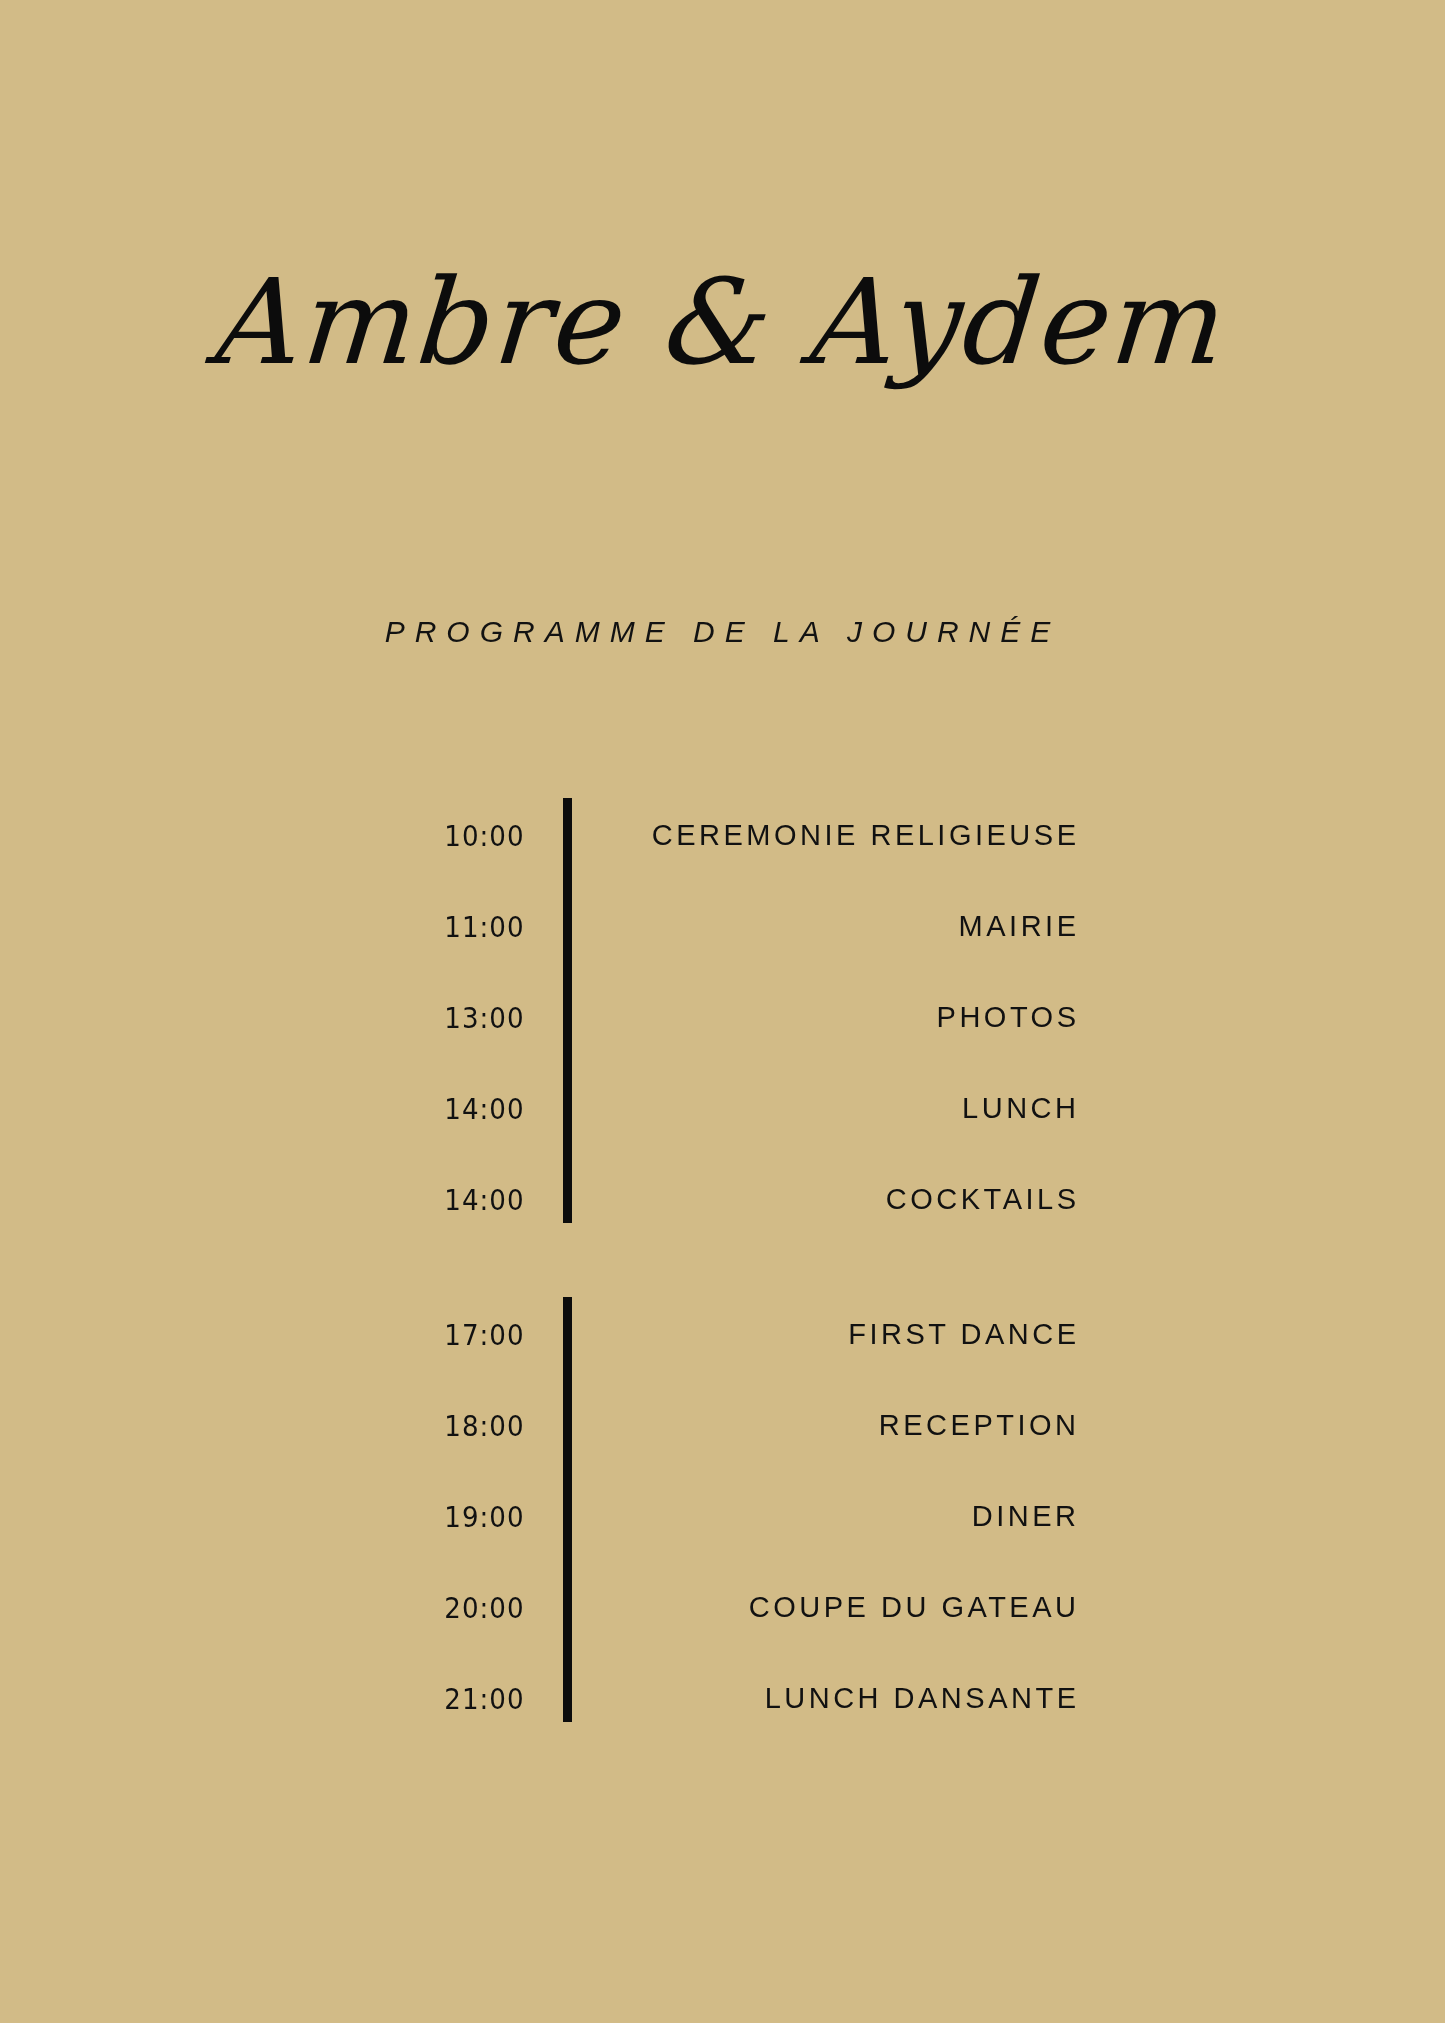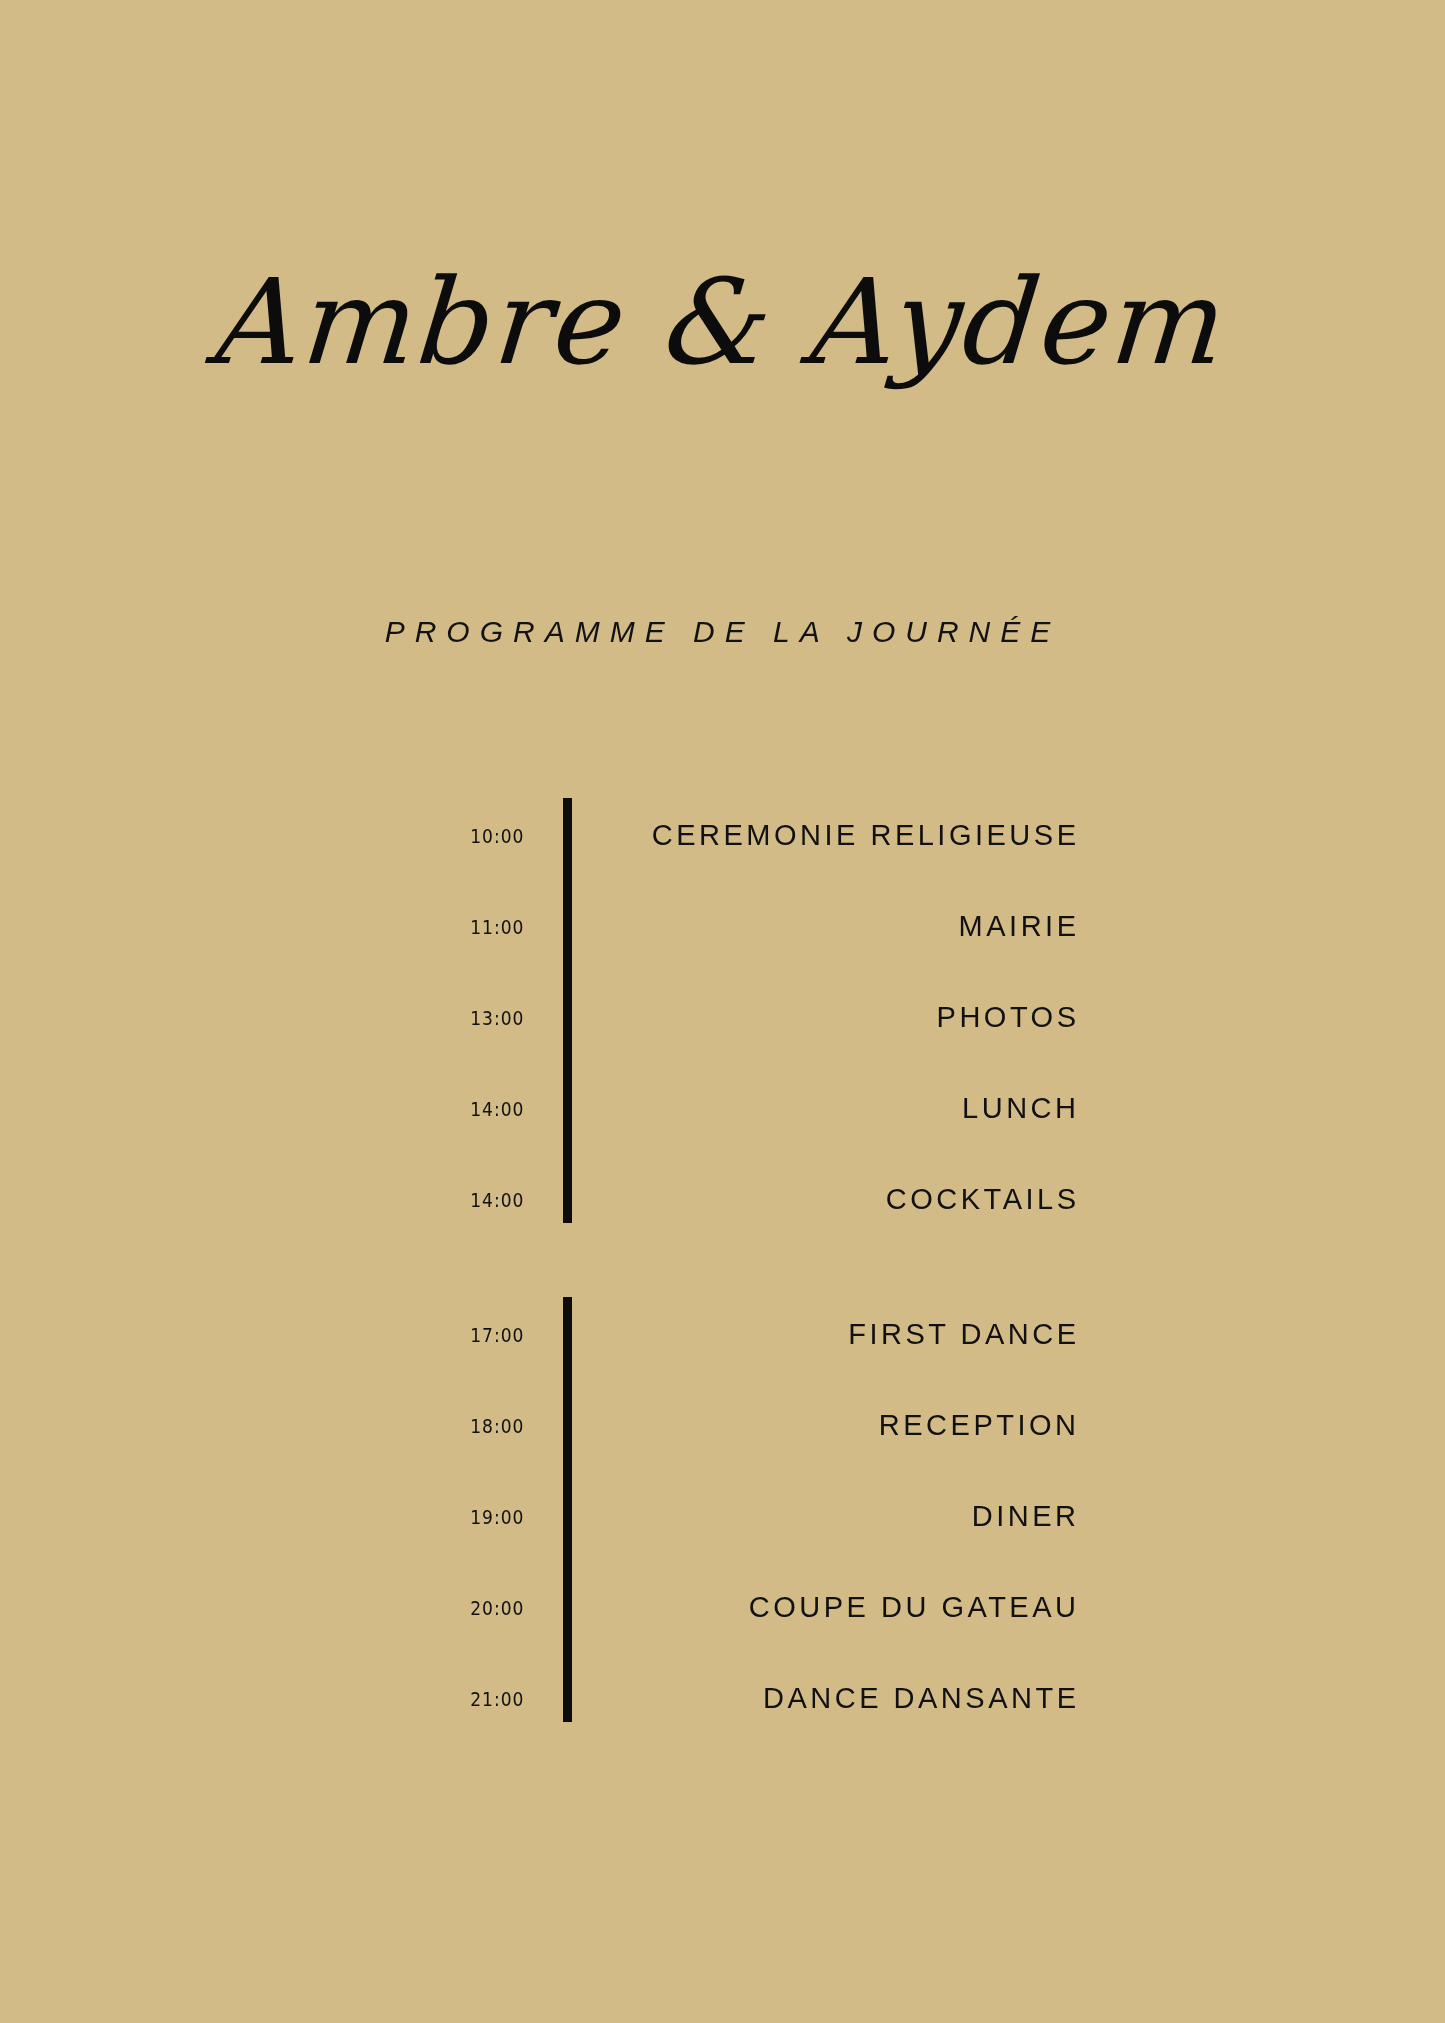--- a/index.html
+++ b/index.html
@@ -83,21 +83,21 @@
     align-items: center;
     height: 91px;
   }
 
   .time {
     width: 245px;
     box-sizing: border-box;
     padding-right: 38px;
     text-align: right;
     font-family: "DejaVu Sans Condensed", "Liberation Sans", sans-serif;
-    font-size: 19px;
+    font-size: 29px;
     letter-spacing: 1px;
     color: #111;
   }
 
   .event {
     flex: 1;
     text-align: right;
     padding-right: 48px;
     padding-left: 60px;
     font-family: "Liberation Sans", sans-serif;
@@ -159,18 +159,18 @@
       <div class="row">
         <div class="time">19:00</div>
         <div class="event">DINER</div>
       </div>
       <div class="row">
         <div class="time">20:00</div>
         <div class="event">COUPE DU GATEAU</div>
       </div>
       <div class="row">
         <div class="time">21:00</div>
-        <div class="event">DANCE DANSANTE</div>
+        <div class="event">LUNCH DANSANTE</div>
       </div>
     </div>
   </div>
 
 </div>
 
 </body></html>

